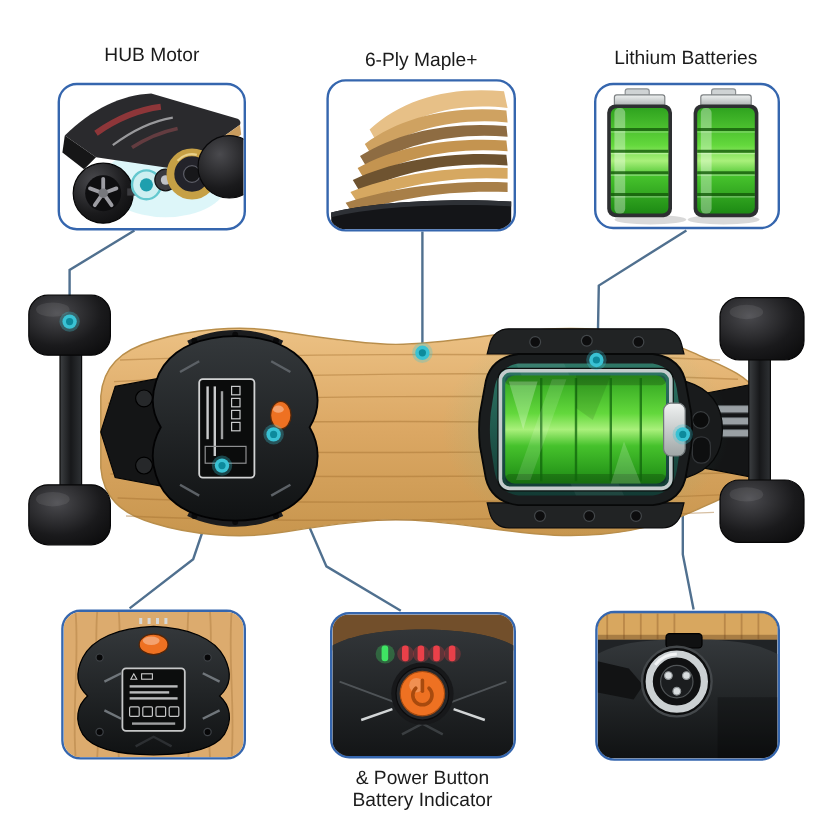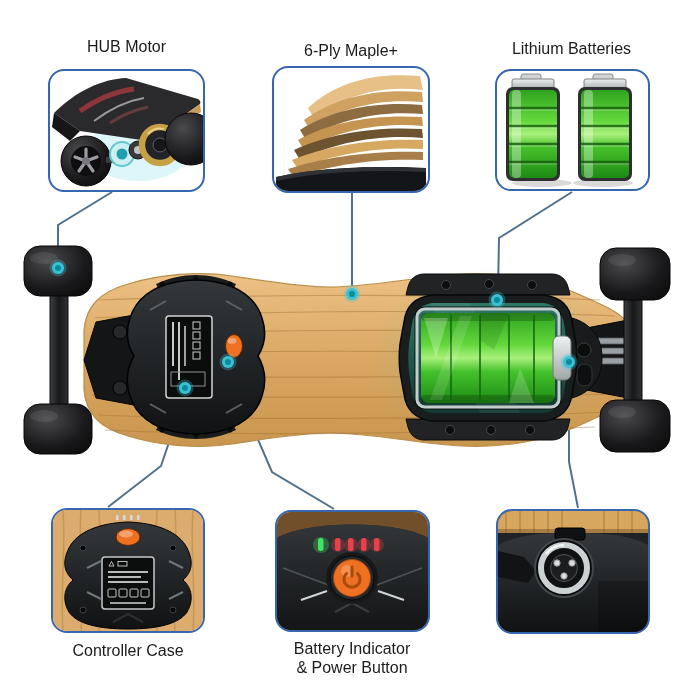--- a/index.html
+++ b/index.html
@@ -425,19 +425,18 @@
         <path d="M48 43 A23 23 0 0 1 66 34" stroke="#f2f4f5" stroke-width="2.5" fill="none"></path>
         <circle cx="66" cy="57" r="13.5" fill="#1b1d1f" stroke="#505456"></circle>
         <circle cx="59" cy="52" r="3.2" fill="#d9dddf" stroke="#8f9496"></circle>
         <circle cx="74" cy="52" r="3.2" fill="#d9dddf" stroke="#8f9496"></circle>
         <circle cx="66" cy="65" r="3.2" fill="#d9dddf" stroke="#8f9496"></circle>
       </g>
       <rect x="100" y="70" width="50" height="51" fill="rgba(0,0,0,0.25)"></rect>
     </svg>
   </div>
 
-  <div class="label" style="left:29px;top:641px;width:198px;">Controller Case</div>
   <div class="label" style="left:254px;top:639px;width:196px;">
+    <span>&amp; Power Button</span>
     <span>Battery Indicator</span>
-    <span>&amp; Power Button</span>
   </div>
 
 </div>
 
 </body></html>

